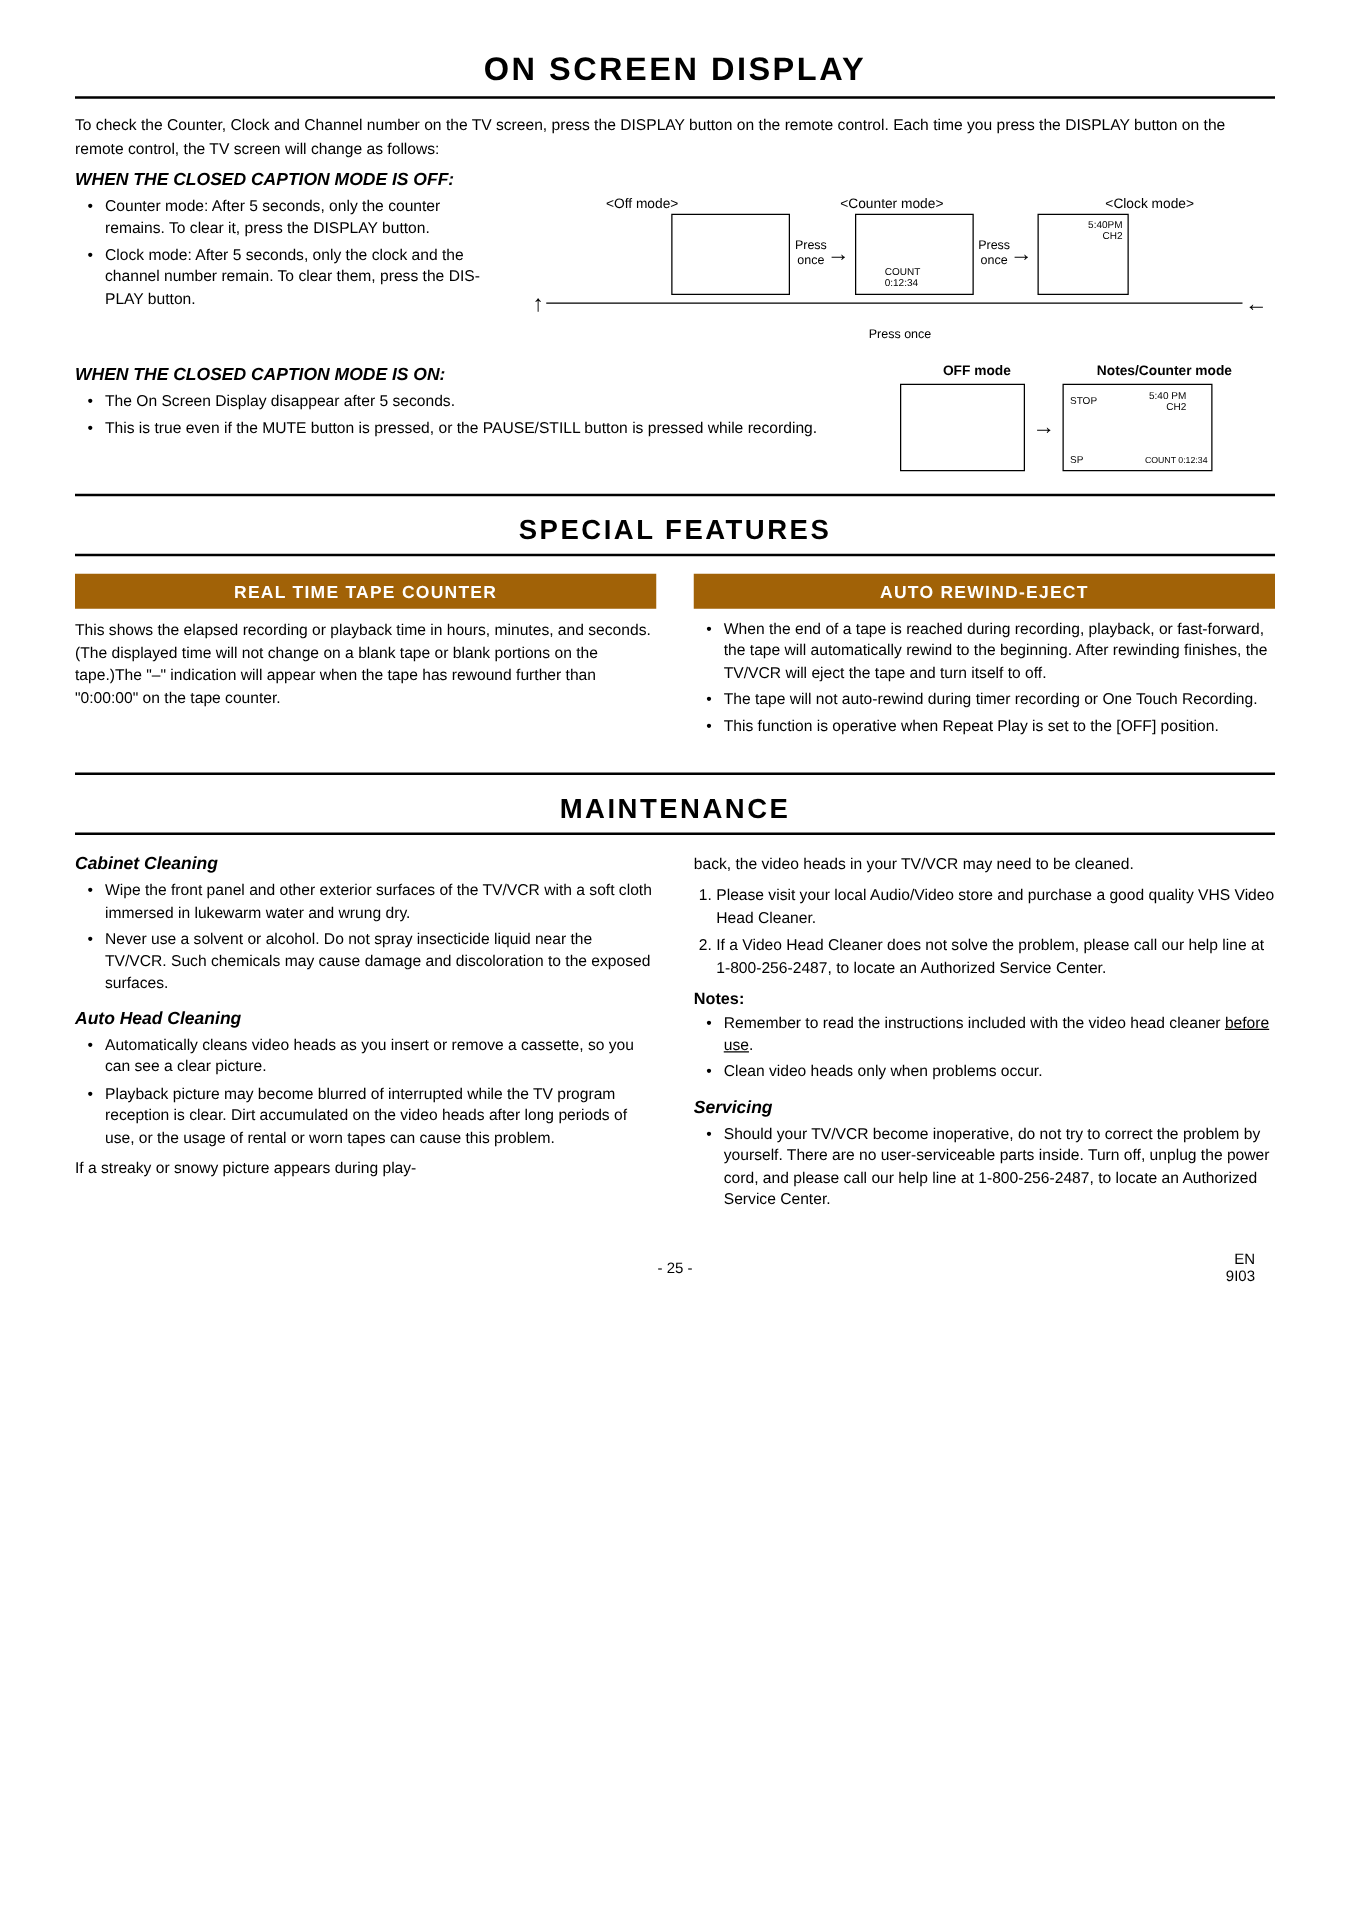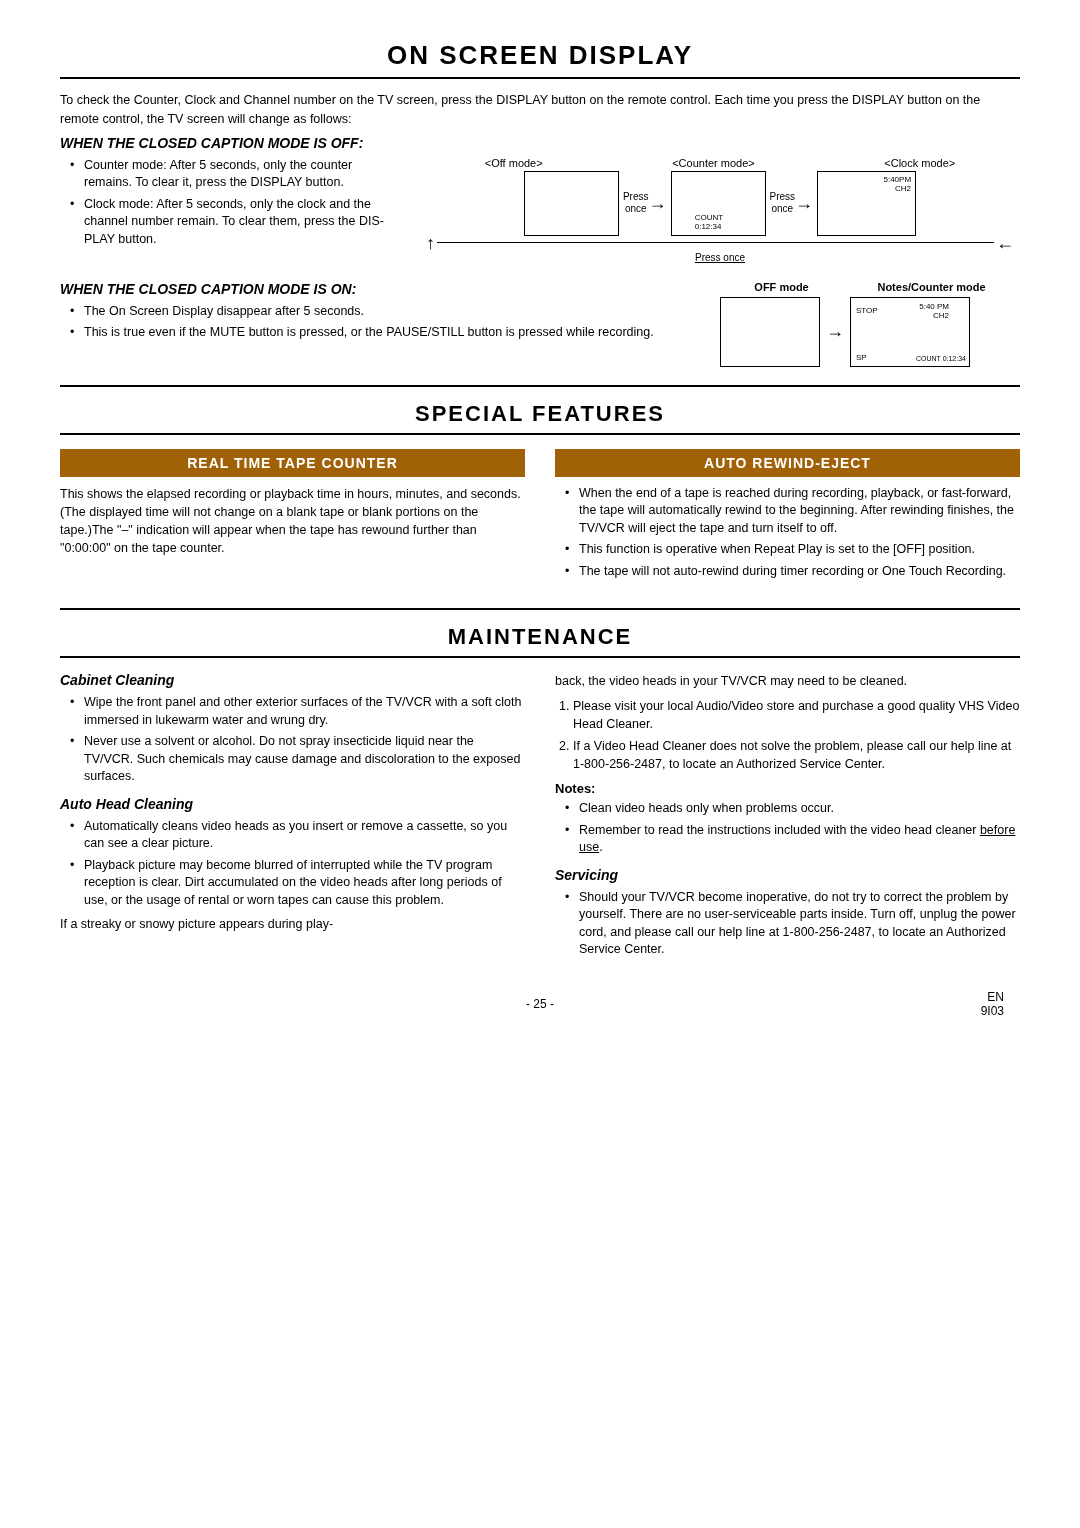--- a/index.html
+++ b/index.html
@@ -292,31 +292,31 @@
 
         <div class="tv-box" style="width:95px;height:65px;">
           <span class="tv-count" style="position:absolute;bottom:4px;font-size:8px;">COUNT 0:12:34</span>
         </div>
 
         <div class="arrow-with-label">
           <span class="arrow-label">Press<br>once</span>
           <span class="arrow-right">→</span>
         </div>
 
-        <div class="tv-box" style="width:99px;height:65px;">
+        <div class="tv-box" style="width:73px;height:65px;">
           <span class="tv-channel" style="position:absolute;top:3px;right:4px;font-size:8px;text-align:right;line-height:1.2;">5:40PM<br>CH2</span>
         </div>
       </div>
 
       <div style="display:flex;align-items:center;width:100%;margin-top:0;">
         <span style="font-size:18px;line-height:0.8;margin-left:6px;">↑</span>
         <div style="flex:1;border-top:1.5px solid #000;margin:0 2px;"></div>
         <span style="font-size:18px;line-height:0.8;margin-right:6px;">←</span>
       </div>
-      <div style="text-align:center;font-size:10px;margin-top:2px;text-decoration:underline;">Press once</div>
+      <div style="text-align:center;font-size:10px;margin-top:12px;">Press once</div>
     </div>
   </div>
 </div>
 
 <div class="cc-on-section">
   <div class="cc-on-left">
     <p class="italic-heading">WHEN THE CLOSED CAPTION MODE IS ON:</p>
     <ul class="bullet-list">
       <li>The On Screen Display disappear after 5 seconds.</li>
       <li>This is true even if the MUTE button is pressed, or the PAUSE/STILL button is pressed while recording.</li>
@@ -350,22 +350,22 @@
 
 <div class="special-features-grid">
   <div class="sf-col">
     <div class="sf-header">Real Time Tape Counter</div>
     <p style="font-size:12.5px;line-height:1.45;">This shows the elapsed recording or playback time in hours, minutes, and seconds. (The displayed time will not change on a blank tape or blank portions on the tape.)The "–" indication will appear when the tape has rewound further than "0:00:00" on the tape counter.</p>
   </div>
   <div class="sf-col">
     <div class="sf-header">Auto Rewind-Eject</div>
     <ul class="bullet-list">
       <li>When the end of a tape is reached during recording, playback, or fast-forward, the tape will automatically rewind to the beginning. After rewinding finishes, the TV/VCR will eject the tape and turn itself to off.</li>
+      <li>The tape will not auto-rewind during timer recording or One Touch Recording.</li>
       <li>This function is operative when Repeat Play is set to the [OFF] position.</li>
-      <li>The tape will not auto-rewind during timer recording or One Touch Recording.</li>
     </ul>
   </div>
 </div>
 
 <hr class="section-divider">
 <h2 class="section-title">Maintenance</h2>
 
 <div class="maintenance-grid">
   <div class="maint-col">
     <p class="italic-heading">Cabinet Cleaning</p>
@@ -383,24 +383,24 @@
   </div>
 
   <div class="maint-col">
     <p style="font-size:12.5px;line-height:1.45;margin-bottom:6px;">back, the video heads in your TV/VCR may need to be cleaned.</p>
     <ol style="padding-left:18px;font-size:12.5px;line-height:1.45;margin-bottom:8px;">
       <li style="margin-bottom:4px;">Please visit your local Audio/Video store and purchase a good quality VHS Video Head Cleaner.</li>
       <li style="margin-bottom:4px;">If a Video Head Cleaner does not solve the problem, please call our help line at 1-800-256-2487, to locate an Authorized Service Center.</li>
     </ol>
     <p class="bold" style="font-size:13px;margin-bottom:4px;">Notes:</p>
     <ul class="bullet-list">
-      <li>Clean video heads only when problems occur.</li>
       <li>
         <span>Remember to read the instructions included with the video head cleaner <span class="underline">before use</span>.</span>
       </li>
+      <li>Clean video heads only when problems occur.</li>
     </ul>
     <p class="italic-heading" style="margin-top:10px;">Servicing</p>
     <ul class="bullet-list">
       <li>Should your TV/VCR become inoperative, do not try to correct the problem by yourself. There are no user-serviceable parts inside. Turn off, unplug the power cord, and please call our help line at 1-800-256-2487, to locate an Authorized Service Center.</li>
     </ul>
   </div>
 </div>
 
 <div class="footer-row">
   <span class="footer-page">- 25 -</span>

